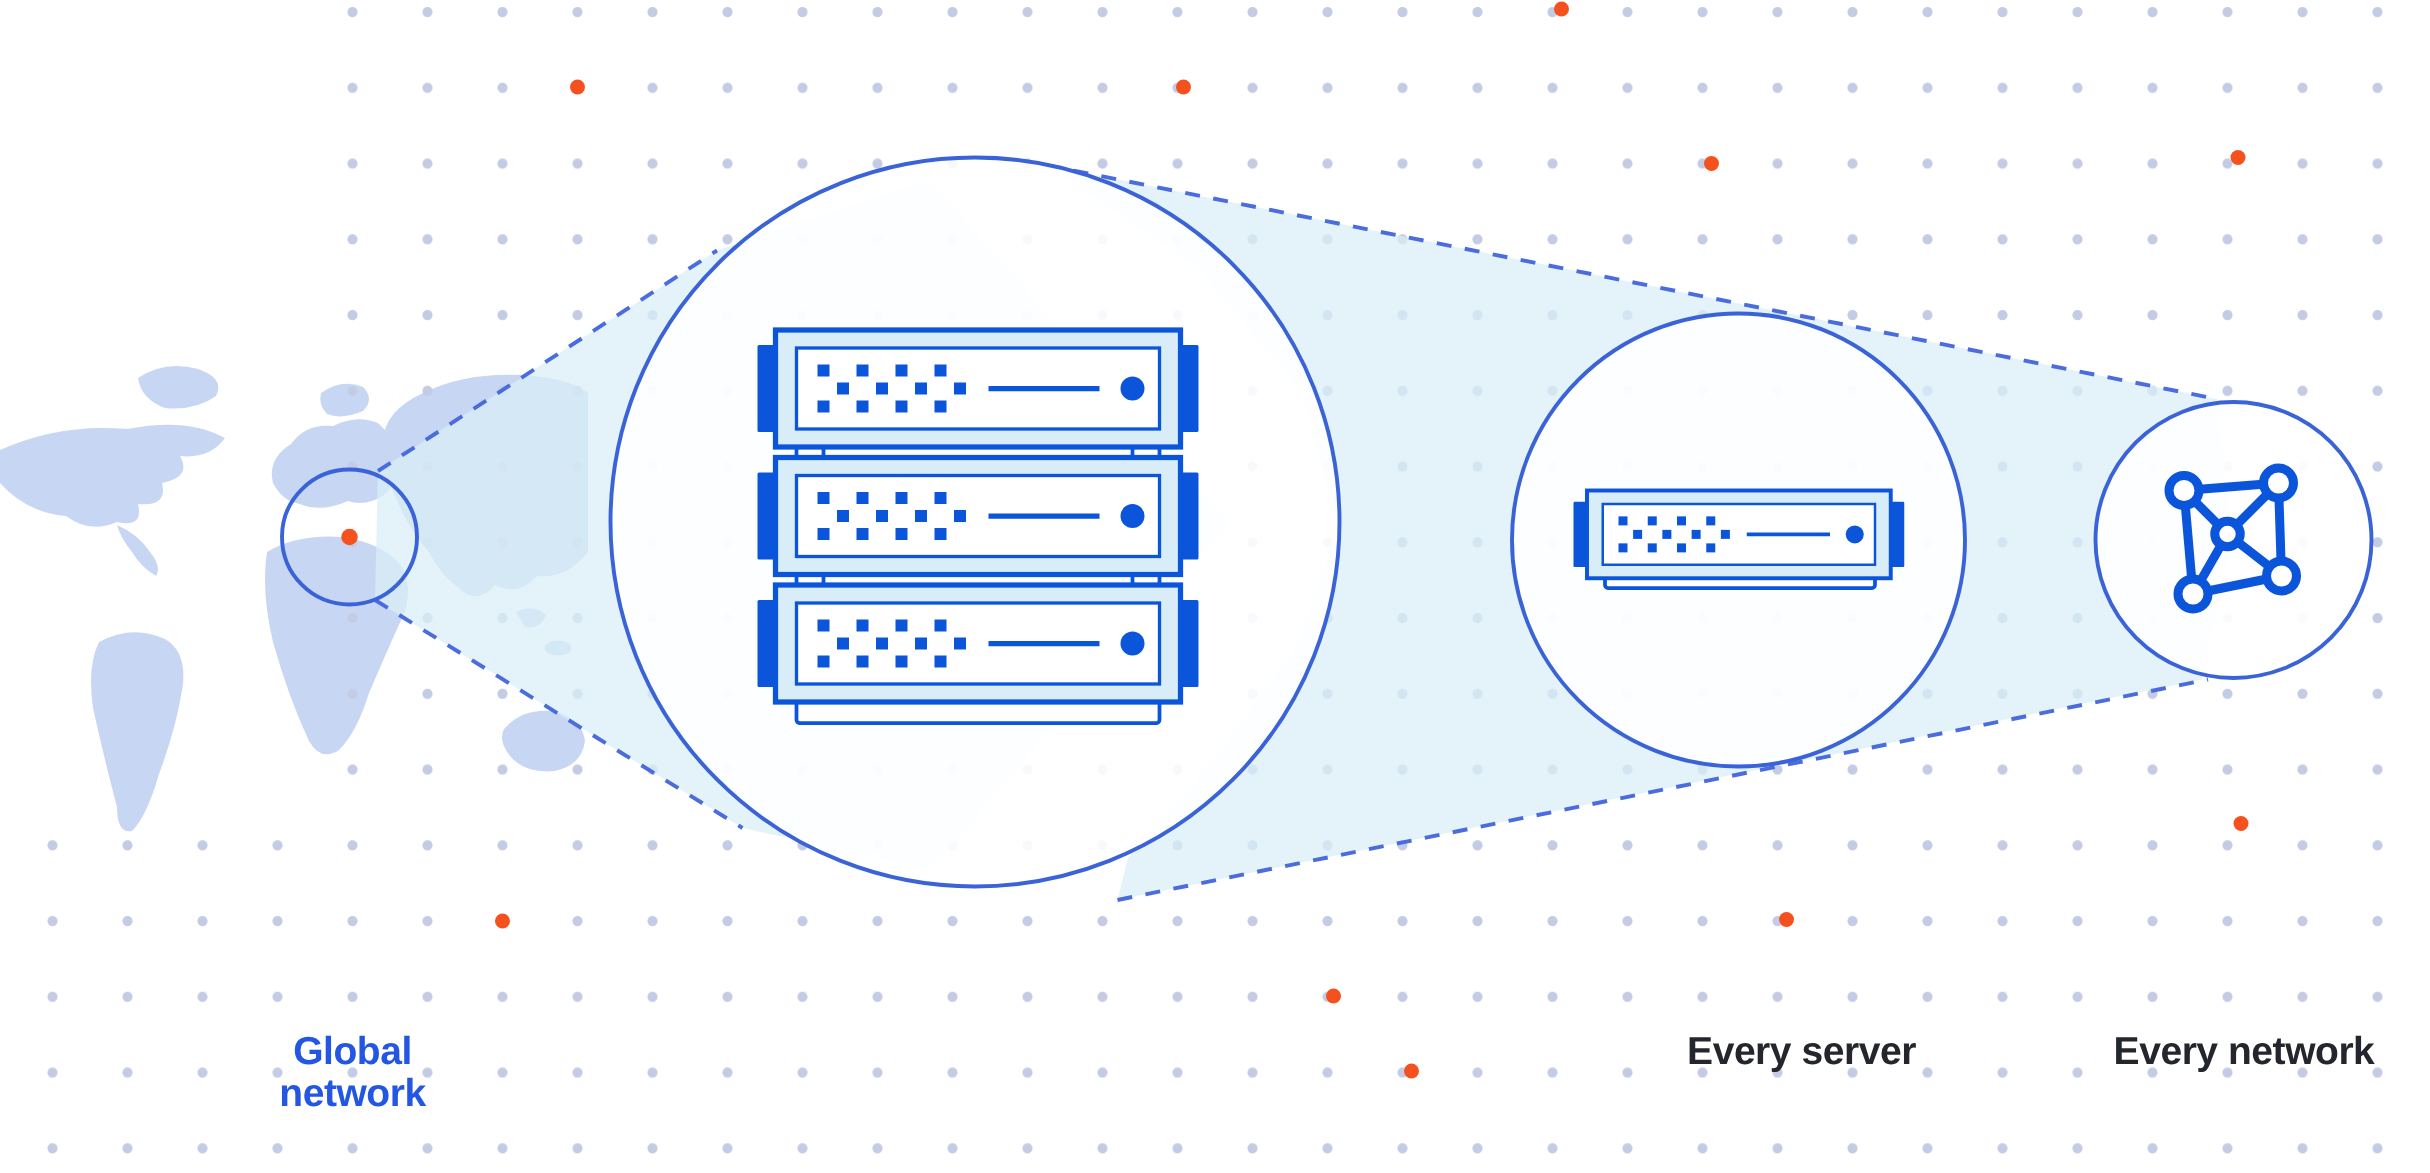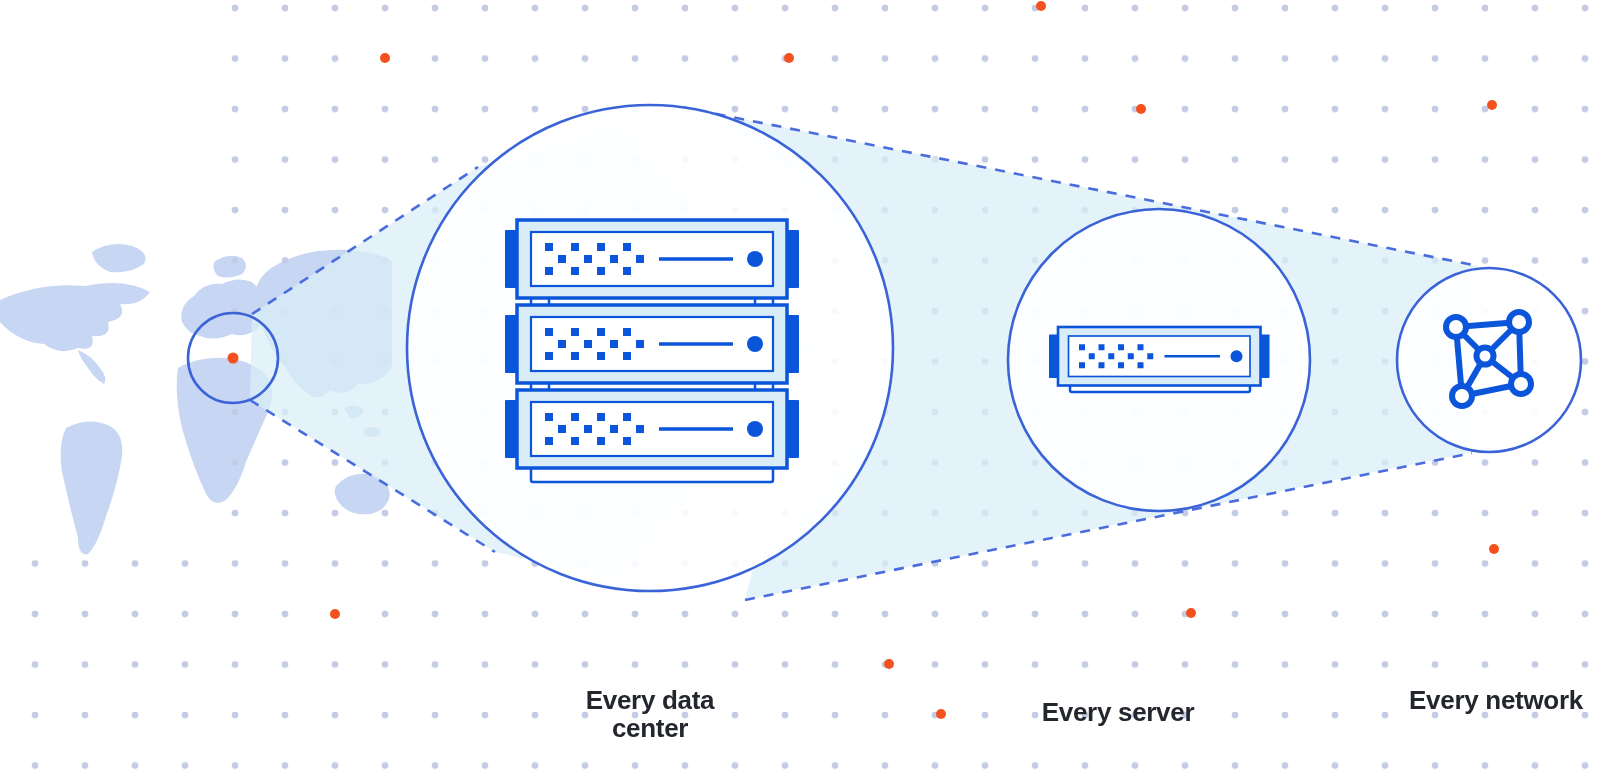--- a/index.html
+++ b/index.html
@@ -129,16 +129,16 @@
     <circle cx="1141" cy="109" r="5"></circle>
     <circle cx="1492" cy="105" r="5"></circle>
     <circle cx="335" cy="614" r="5"></circle>
     <circle cx="1191" cy="613" r="5"></circle>
     <circle cx="889" cy="664" r="5"></circle>
     <circle cx="941" cy="714" r="5"></circle>
     <circle cx="1494" cy="549" r="5"></circle>
   </g>
 </svg>
 
-<div class="stage-label" style="left:560px;">Every data center</div>
-<div class="stage-label" style="left:1028px;margin-top:12px;">Every server</div>
+<div class="stage-label blue" style="left:145px;">Global network</div>
+<div class="stage-label" style="left:1111px;">Every server</div>
 <div class="stage-label" style="left:1406px;">Every network</div>
 </div>
 
 </body></html>

